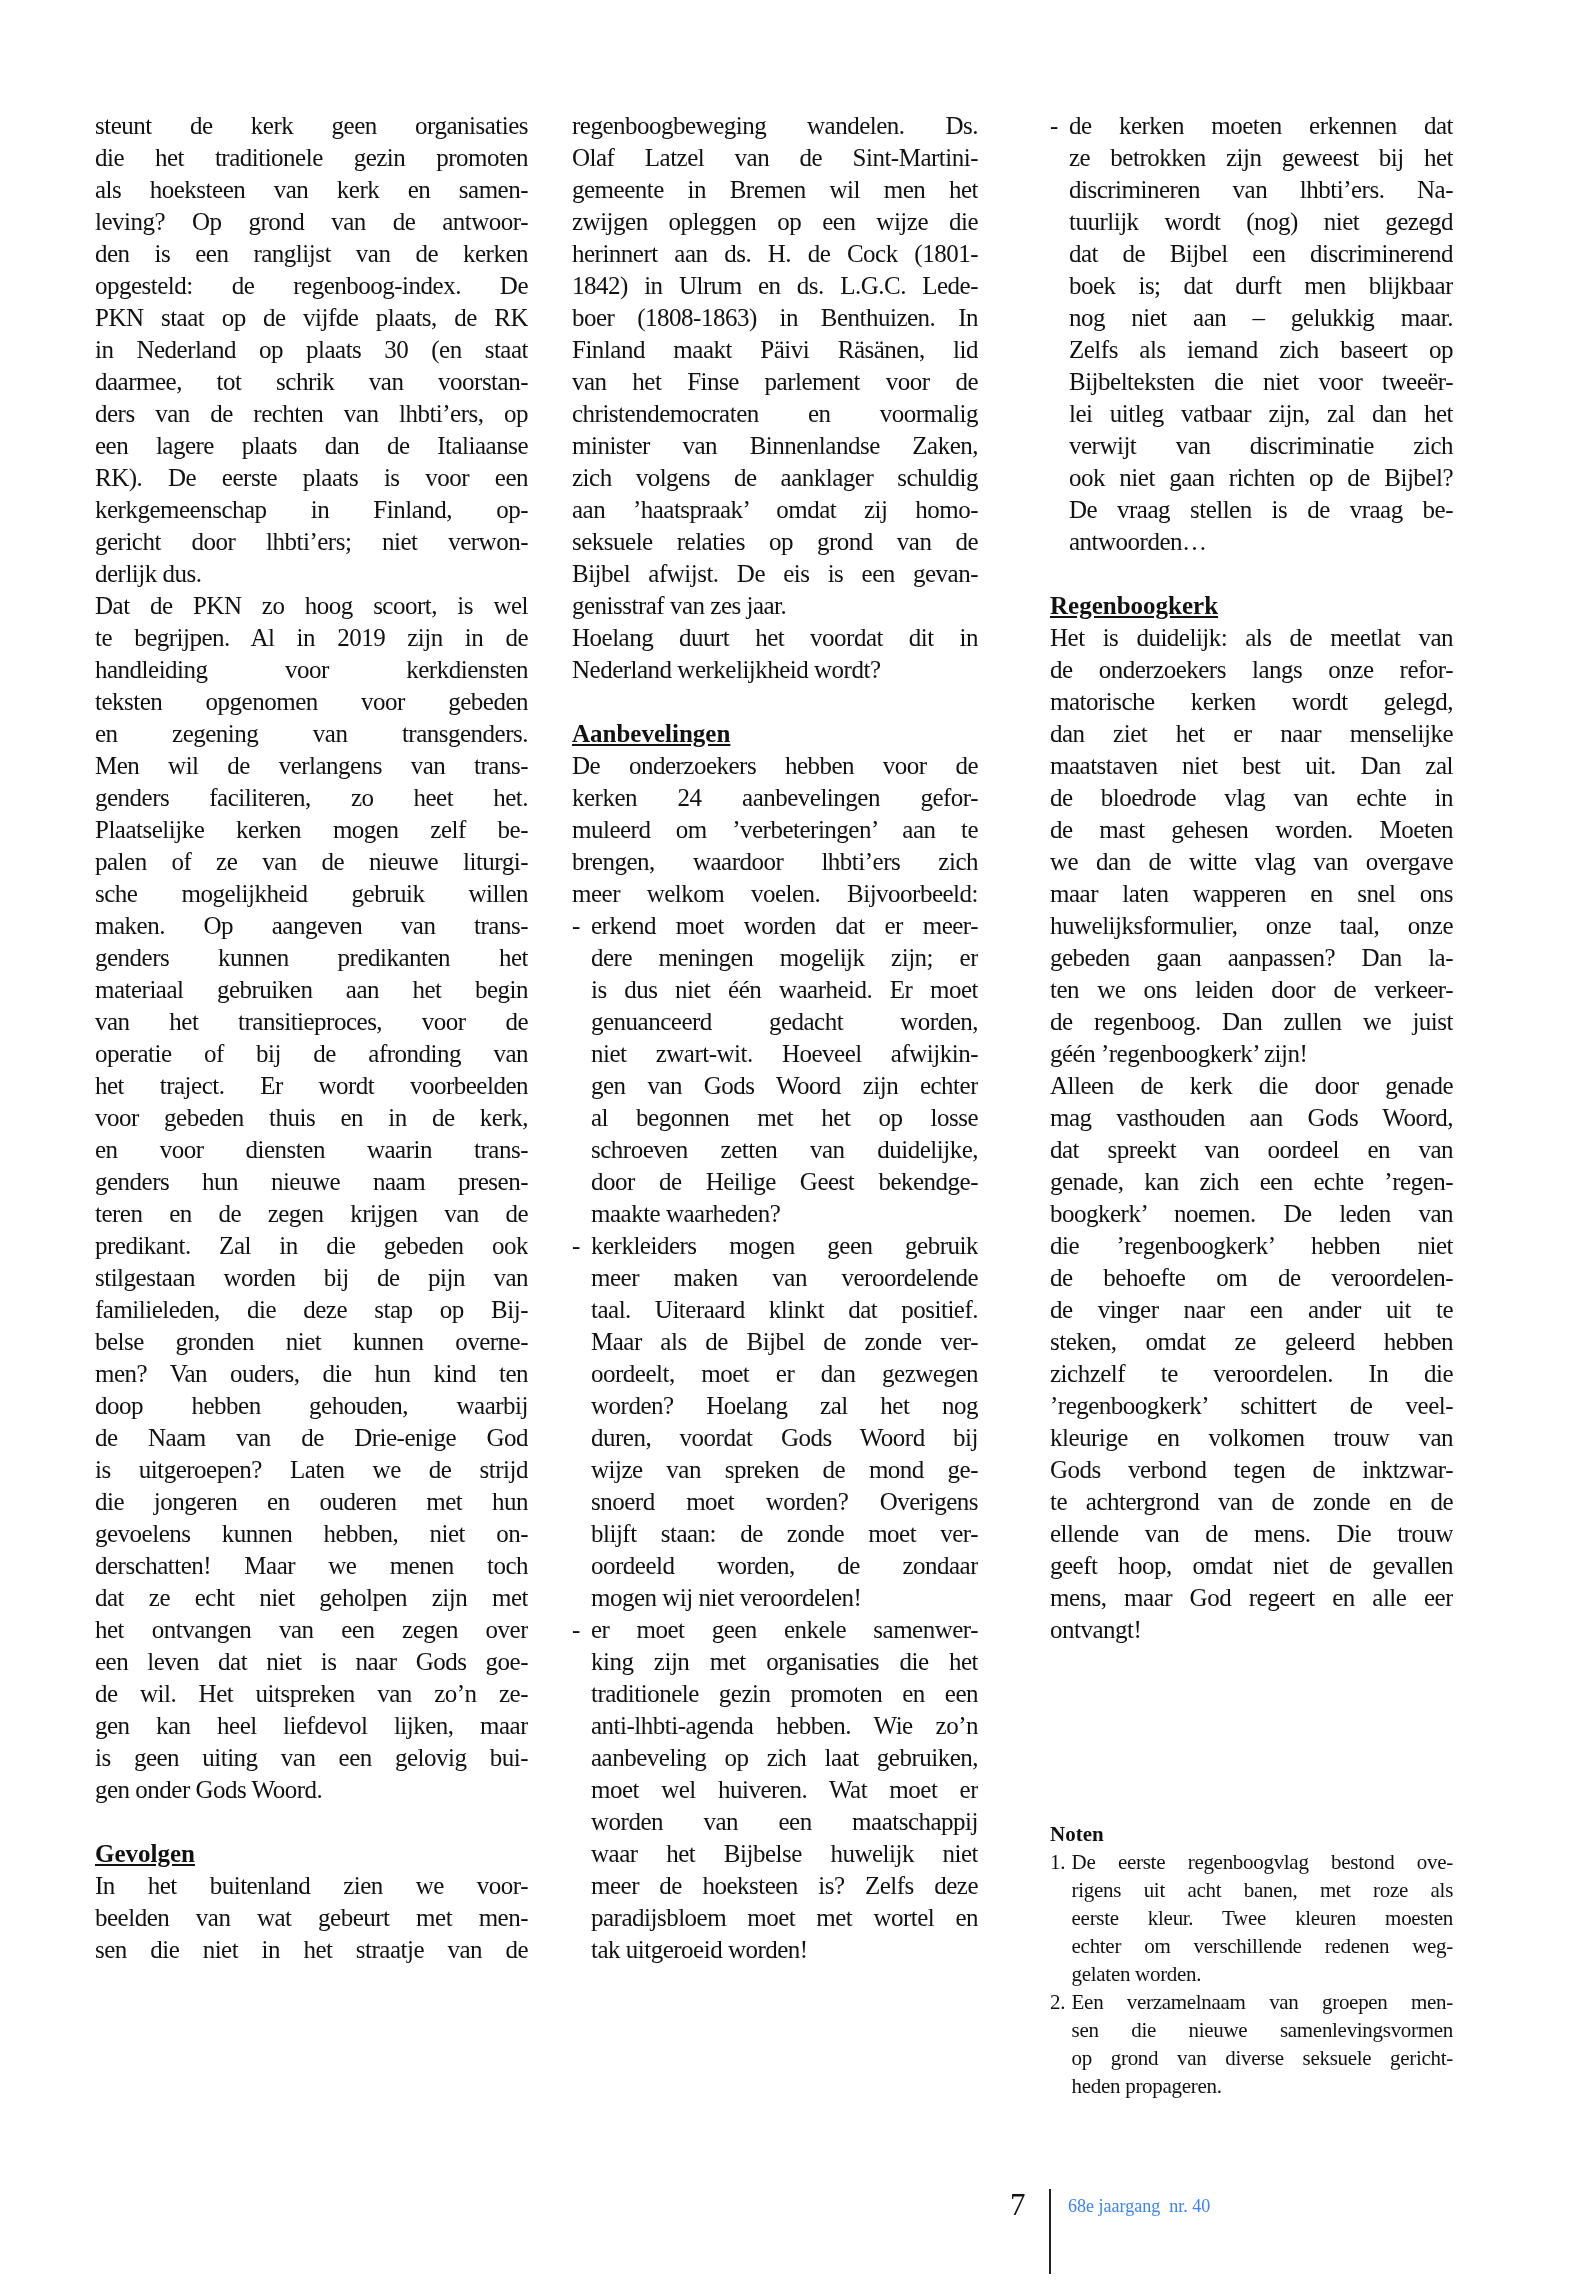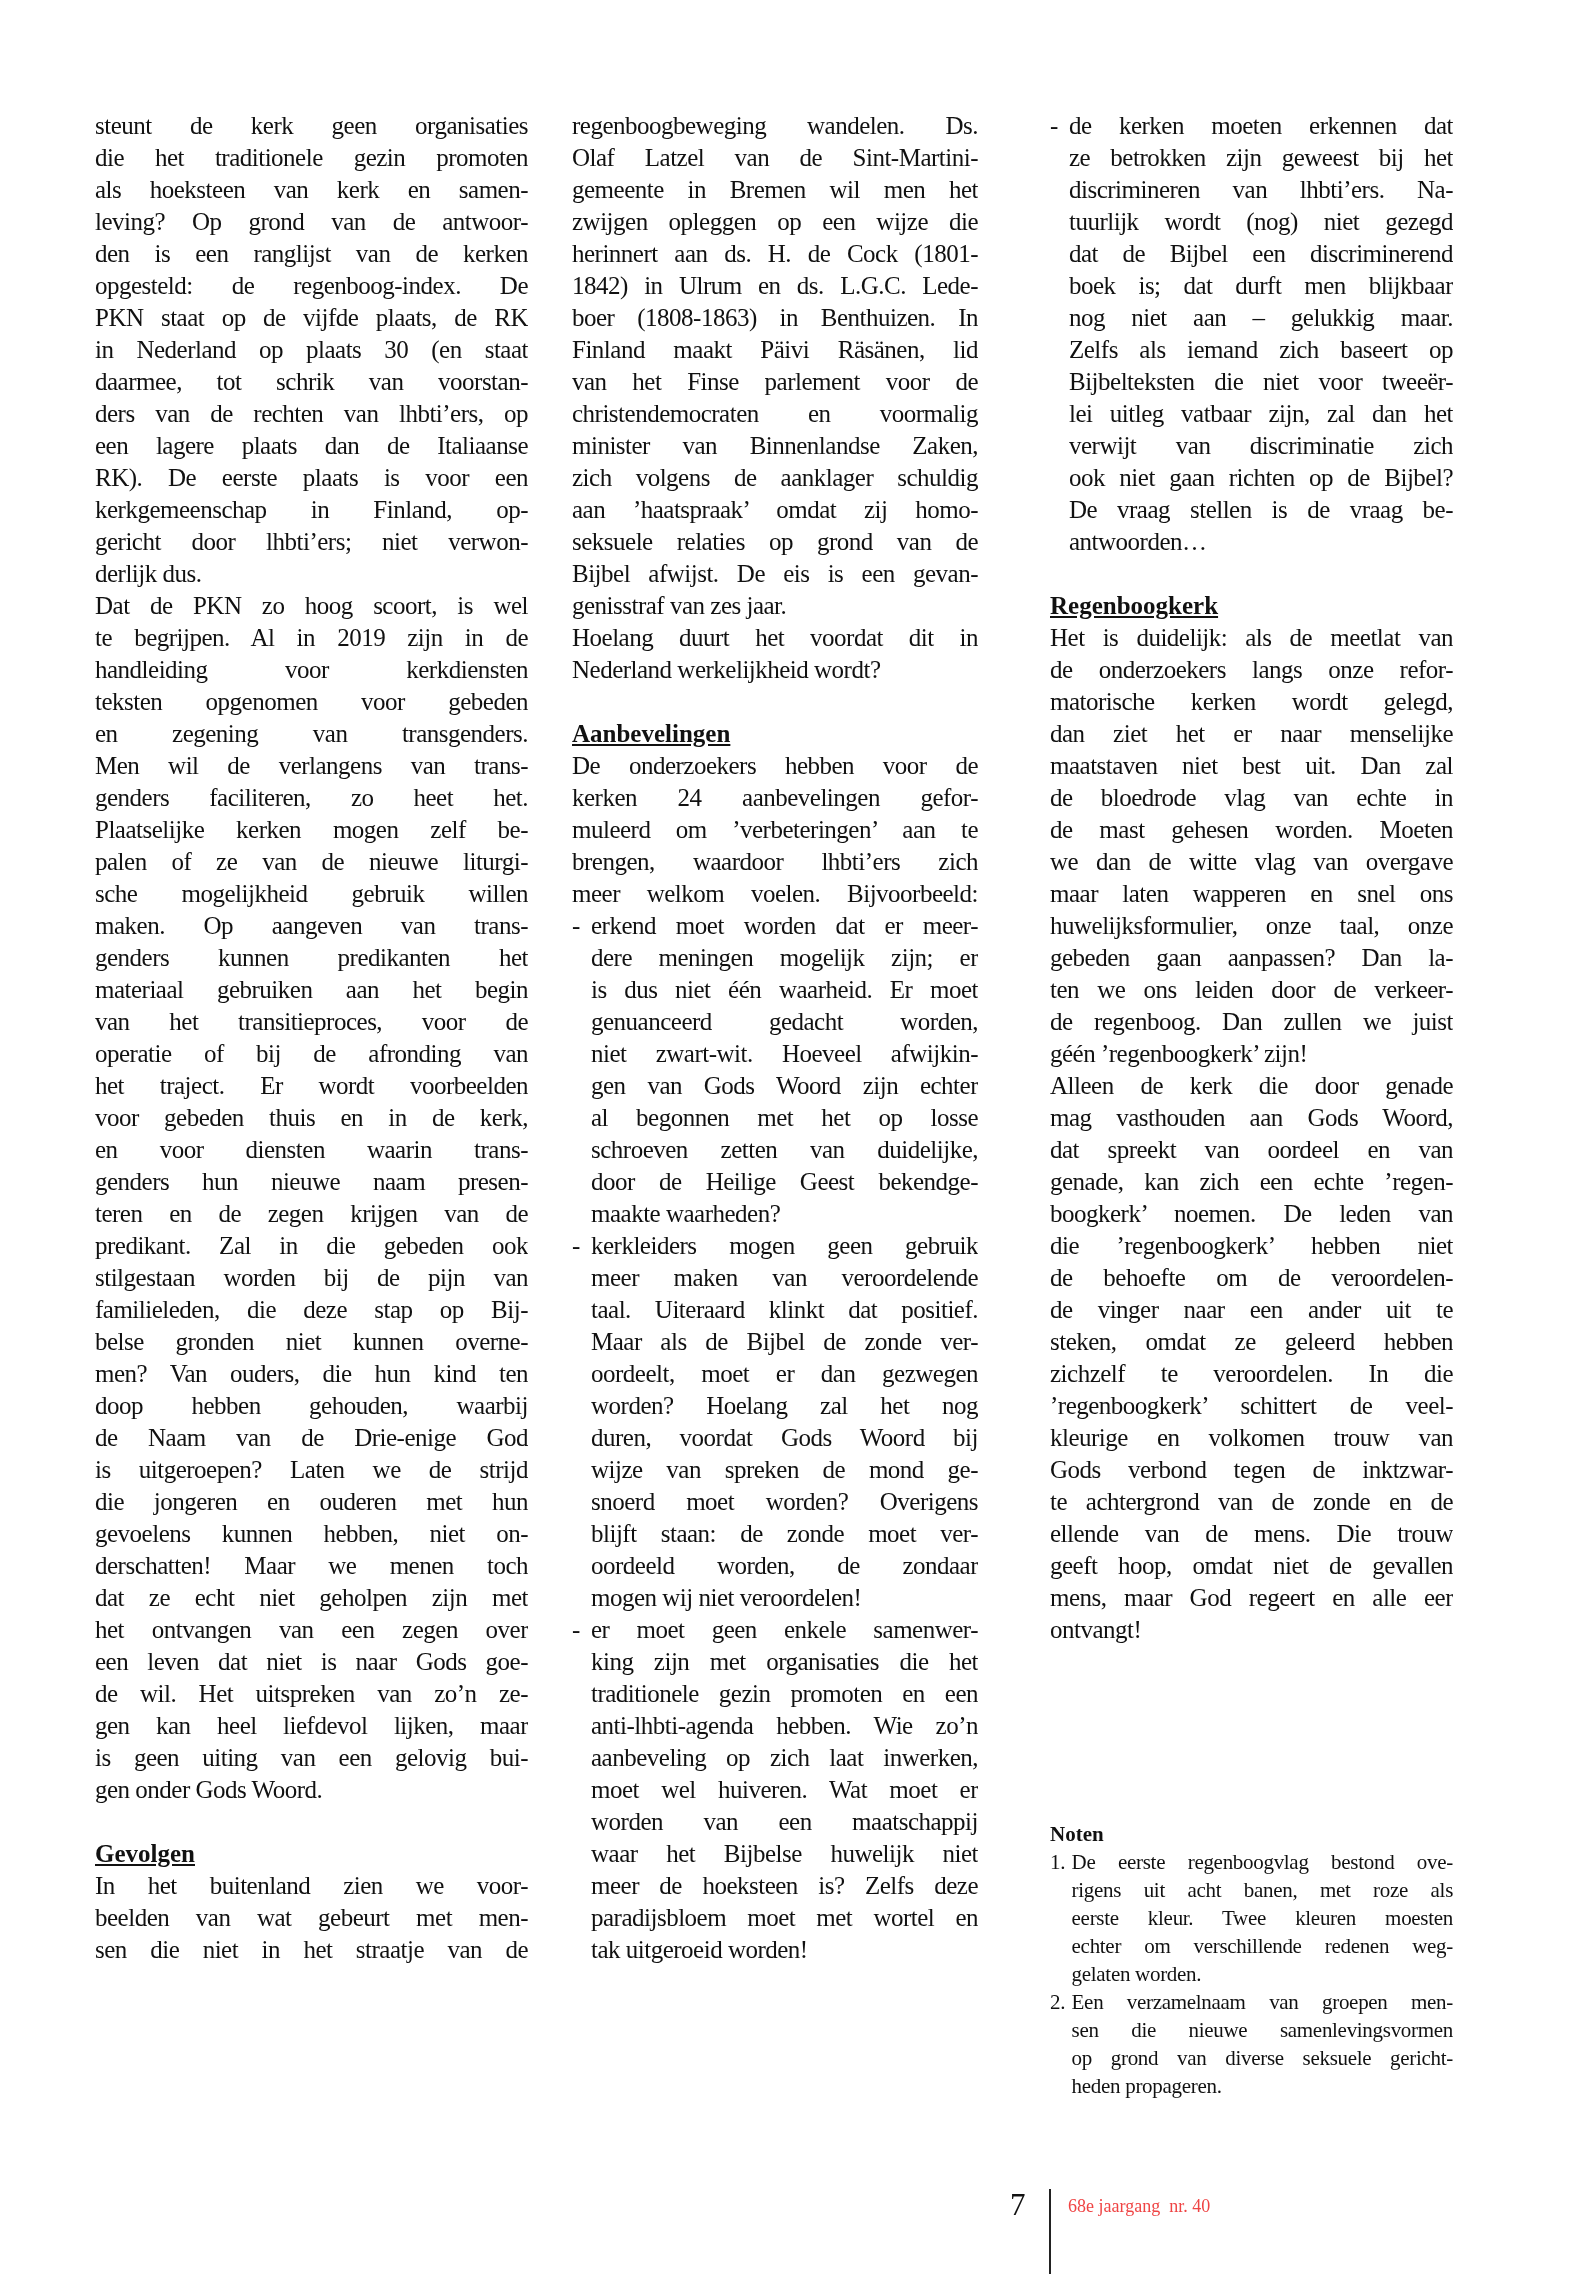--- a/index.html
+++ b/index.html
@@ -23,21 +23,21 @@
     font-family: "Liberation Serif", "DejaVu Serif", serif; text-decoration: underline; }
   .notes { position: absolute; left: 1050px; top: 1821px; width: 403px; font-family: Liberation Serif, serif; }
   .notes .nh { display: block; font-weight: bold; font-size: 21px; height: 27px; line-height: 27px; }
   .notes .nl { display: block; font-size: 21px; height: 28px; line-height: 28px; white-space: nowrap; position: relative; padding-left: 21.6px; letter-spacing: -0.3px; }
   .notes .nl.j { text-align: justify; text-align-last: justify; white-space: normal; overflow: hidden; }
   .notes .nl .num { position: absolute; left: 0; top: 0; }
   .footer-num { position: absolute; left: 1010px; top: 2187px; font-size: 31px; line-height: 35px;
     font-family: "Liberation Serif", serif; color: #111; }
   .footer-rule { position: absolute; left: 1049px; top: 2189px; width: 1.7px; height: 85px; background: #222; }
   .footer-text { position: absolute; left: 1068px; top: 2195px; font-size: 18px; line-height: 22.4px;
-    font-family: "Liberation Serif", serif; color: #ef4444; white-space: pre; }
+    font-family: "Liberation Serif", serif; color: #3b82f6; white-space: pre; }
 </style>
 </head>
 <body>
 
 <div class="page">
   <div class="col col1">
       <span class="ln j">steunt de kerk geen organisaties</span>
       <span class="ln j">die het traditionele gezin promoten</span>
       <span class="ln j">als hoeksteen van kerk en samen-</span>
       <span class="ln j">leving? Op grond van de antwoor-</span>
@@ -141,21 +141,21 @@
       <span class="ln j ind">duren, voordat Gods Woord bij</span>
       <span class="ln j ind">wijze van spreken de mond ge-</span>
       <span class="ln j ind">snoerd moet worden? Overigens</span>
       <span class="ln j ind">blijft staan: de zonde moet ver-</span>
       <span class="ln j ind">oordeeld worden, de zondaar</span>
       <span class="ln ind">mogen wij niet veroordelen!</span>
       <span class="ln j dash"><span class="mark">-</span><span>er moet geen enkele samenwer-</span></span>
       <span class="ln j ind">king zijn met organisaties die het</span>
       <span class="ln j ind">traditionele gezin promoten en een</span>
       <span class="ln j ind">anti-lhbti-agenda hebben. Wie zo’n</span>
-      <span class="ln j ind">aanbeveling op zich laat inwerken,</span>
+      <span class="ln j ind">aanbeveling op zich laat gebruiken,</span>
       <span class="ln j ind">moet wel huiveren. Wat moet er</span>
       <span class="ln j ind">worden van een maatschappij</span>
       <span class="ln j ind">waar het Bijbelse huwelijk niet</span>
       <span class="ln j ind">meer de hoeksteen is? Zelfs deze</span>
       <span class="ln j ind">paradijsbloem moet met wortel en</span>
       <span class="ln ind">tak uitgeroeid worden!</span>
     </div>
   <div class="col col3">
       <span class="ln j dash"><span class="mark">-</span><span>de kerken moeten erkennen dat</span></span>
       <span class="ln j ind">ze betrokken zijn geweest bij het</span>

